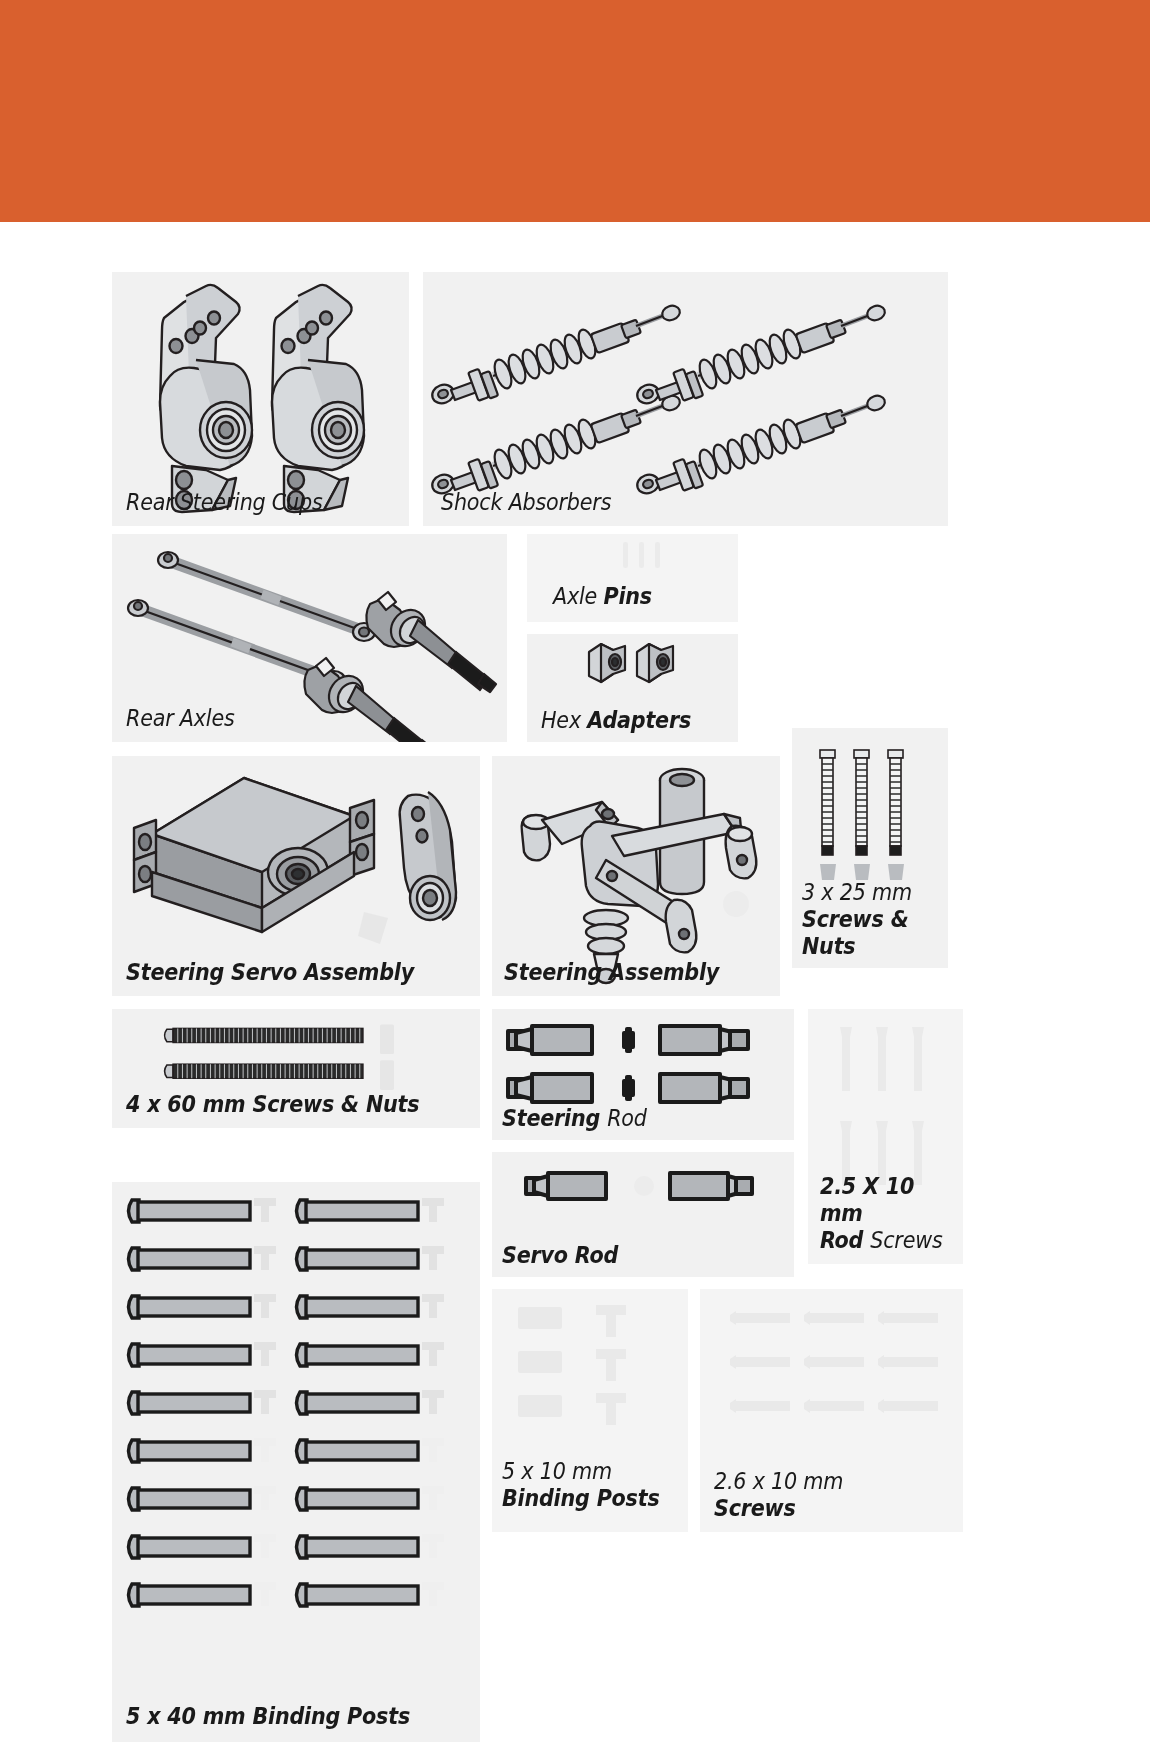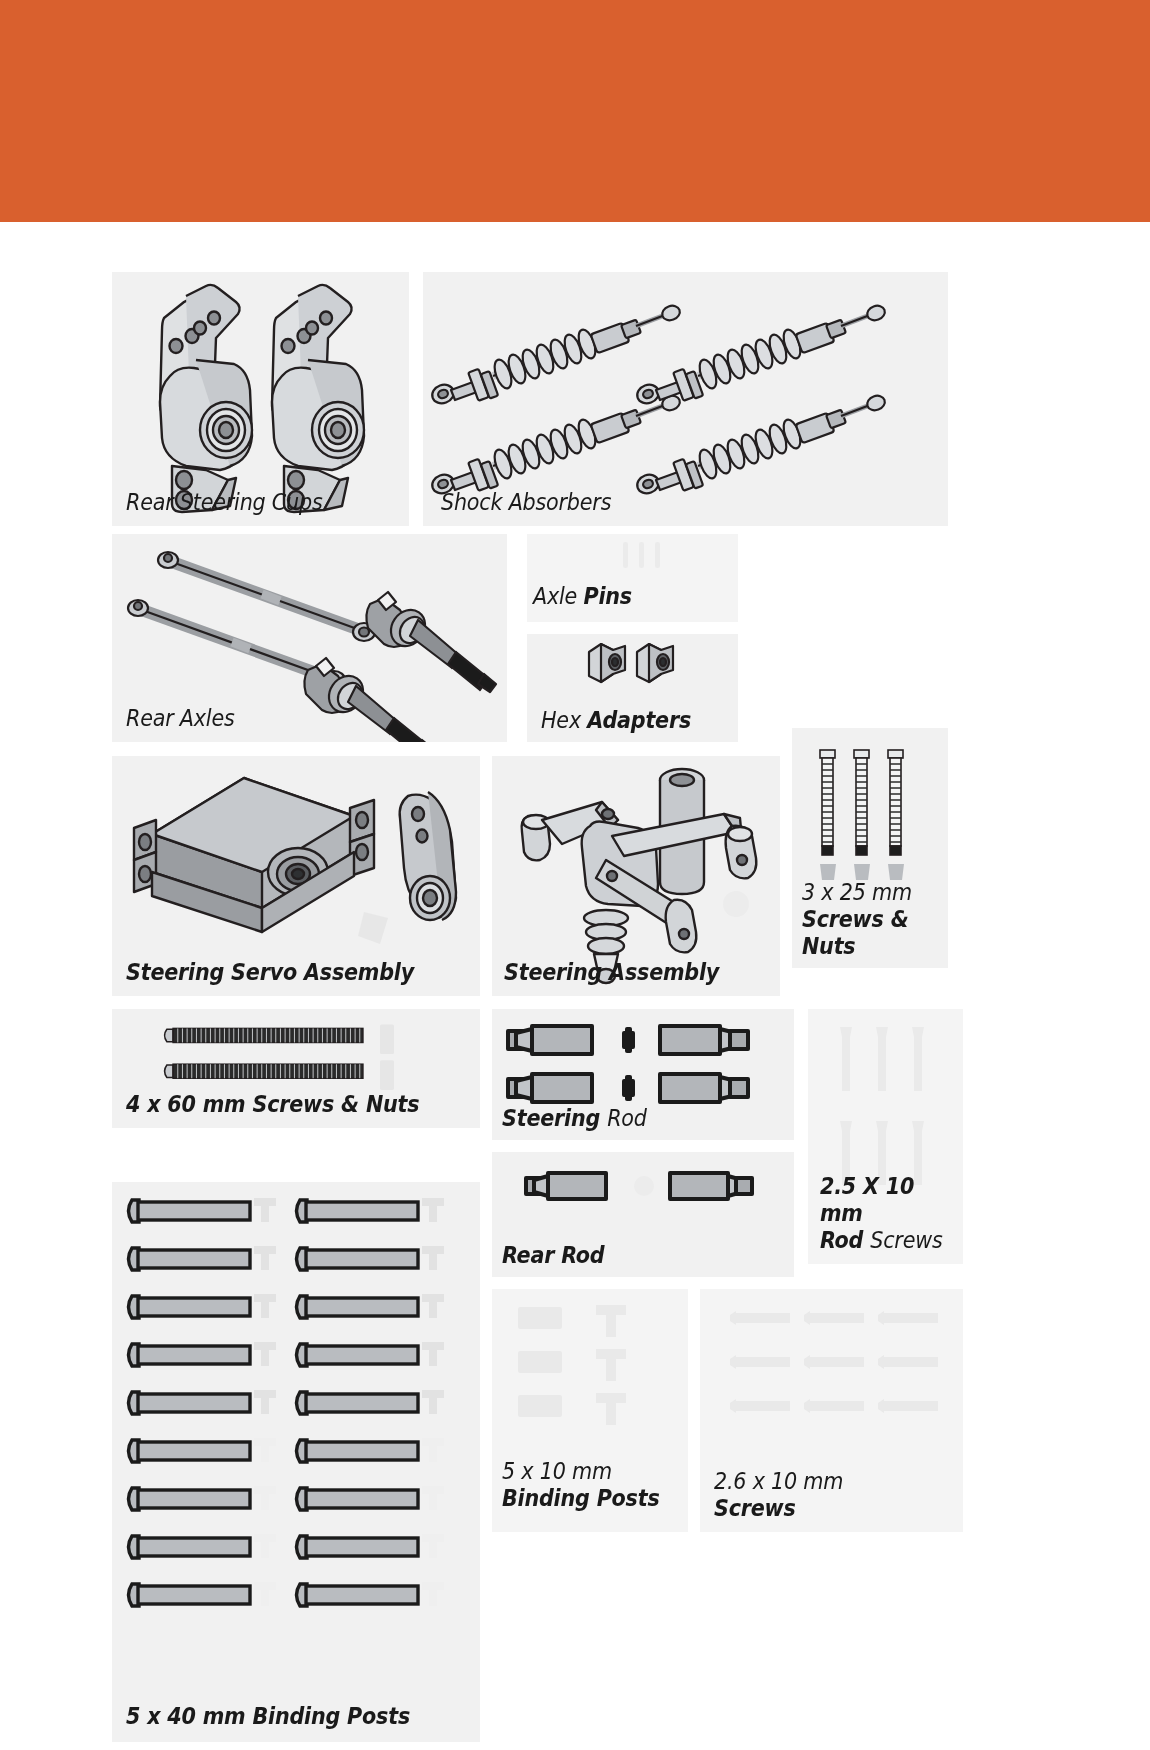--- a/index.html
+++ b/index.html
@@ -66,21 +66,21 @@
   #p-short-rod          { left:492px;  top:898px;  width:302px; height:125px; }
 
   #p-binding-5x40       { left:112px;  top:928px;  width:368px; height:560px; }
   #p-binding-5x10       { left:492px;  top:1035px; width:196px; height:243px; }
   #p-screws-26x10       { left:700px;  top:1035px; width:263px; height:243px; }
 
   
   #p-rear-steering-cups .label { bottom: 10px; left: 14px; }
   #p-shock-absorbers .label    { bottom: 10px; left: 18px; }
   #p-rear-axles .label         { bottom: 10px; left: 14px; }
-  #p-axle-pins .label          { bottom: 12px; left: 6px; text-align: center; }
+  #p-axle-pins .label          { bottom: 12px; left: 26px; text-align: center; }
   #p-hex-adapters .label       { bottom: 8px;  left: 14px; }
   #p-axle-locking-nuts .label  { bottom: 8px;  left: 9px; }
   #p-steering-servo .label     { bottom: 10px; left: 14px; }
   #p-steering-assembly .label  { bottom: 10px; left: 12px; }
   #p-screws-3x25 .label        { bottom: 8px;  left: 10px; }
   #p-screws-4x60 .label        { bottom: 10px; left: 14px; }
   #p-steering-rod .label       { bottom: 8px;  left: 10px; }
   #p-rod-screws-25x10 .label   { bottom: 10px; left: 12px; }
   #p-short-rod .label          { bottom: 8px;  left: 10px; }
   #p-binding-5x40 .label       { bottom: 12px; left: 14px; }
@@ -472,21 +472,21 @@
               <path d="M0 3 L58 3 L58 29 L0 29 Z" fill="#b3b6ba"></path>
               <path d="M58 6 L72 10 L72 22 L58 26 Z" fill="#c2c5c9"></path>
               <rect x="66" y="8" width="16" height="16" fill="#a9acb0"></rect>
             </g>
           </g>
           <g fill="#ececec" stroke="none">
             <ellipse cx="152" cy="34" rx="10" ry="10"></ellipse>
           </g>
         </svg>
       </div>
-      <div class="label lbl-22"><span class="b">Rear Rod</span><span class="r"></span></div>
+      <div class="label lbl-22"><span class="b">Servo Rod</span><span class="r"></span></div>
     </div>
 
     <div class="panel" id="p-binding-5x40">
       <div class="art">
         <svg viewBox="0 0 368 560" preserveAspectRatio="xMidYMid meet">
           <defs>
             <g id="bpost">
               <path d="M0 0 Q-7 11 0 22 L7 22 L7 0 Z" fill="#b9bcc0" stroke="#1b1b1b" stroke-width="3.4"></path>
               <rect x="6" y="2" width="112" height="18" fill="#b9bcc0" stroke="#1b1b1b" stroke-width="3.4"></rect>
             </g>

